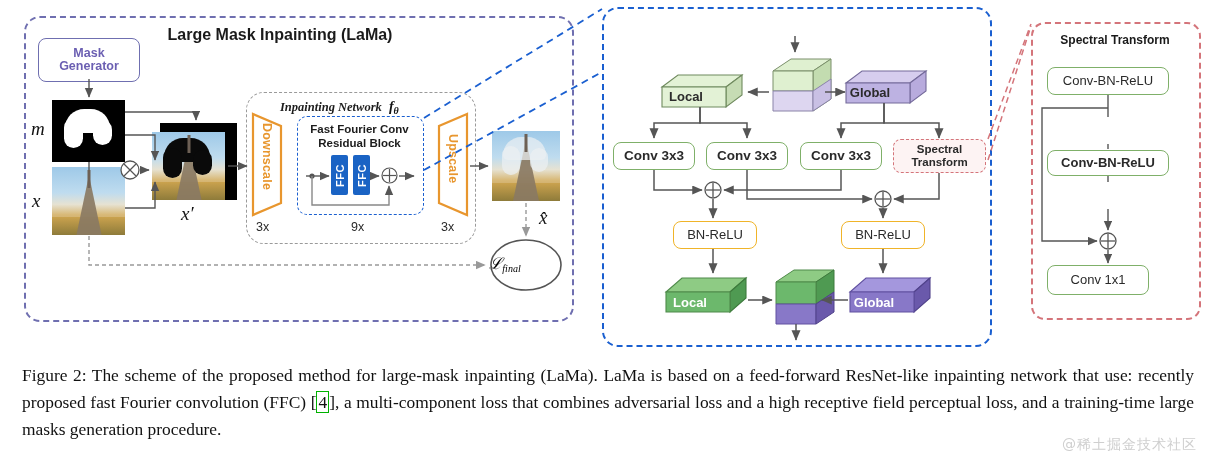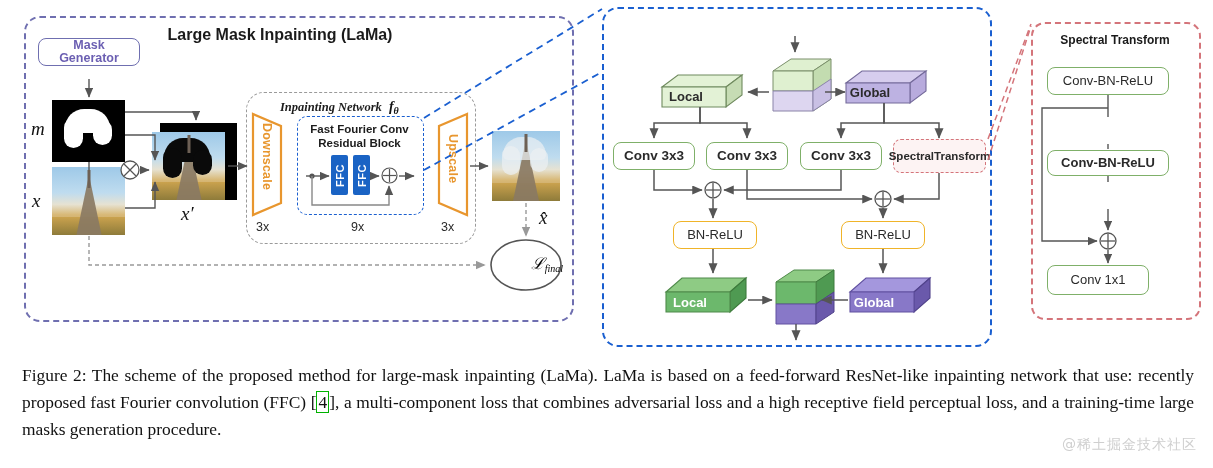--- a/index.html
+++ b/index.html
@@ -75,21 +75,21 @@
 </style>
 </head>
 <body>
 
 <div class="fig">
 
   <div class="abs panel-left"></div>
 
   <div class="abs panel-title" style="left:150px;top:26px;width:260px;font-size:16px;">Large Mask Inpainting (LaMa)</div>
 
-  <div class="abs rbox b-purple" style="left:38px;top:38px;width:102px;height:28px;flex-direction:column;font-weight:bold;color:#6b5fb2;font-size:12.5px;">
+  <div class="abs rbox b-purple" style="left:38px;top:38px;width:102px;height:44px;flex-direction:column;font-weight:bold;color:#6b5fb2;font-size:12.5px;">
     <span>Mask</span>
     <span>Generator</span>
   </div>
 
   <div class="imgframe maskimg" style="left:52px;top:100px;width:73px;height:62px;">
     <div class="blob" style="left:13px;top:9px;width:45px;height:24px;border-radius:24px 24px 6px 6px;"></div>
     <div class="blob" style="left:12px;top:18px;width:19px;height:30px;border-radius:10px;"></div>
     <div class="blob" style="left:41px;top:20px;width:19px;height:25px;border-radius:10px;"></div>
   </div>
   <div class="math" style="left:31px;top:118px;font-size:19px;">m</div>
@@ -169,21 +169,21 @@
     <div class="blob ghost" style="left:11px;top:6px;width:43px;height:23px;border-radius:23px 23px 6px 6px;"></div>
     <div class="blob ghost" style="left:10px;top:15px;width:18px;height:29px;border-radius:10px;"></div>
     <div class="blob ghost" style="left:38px;top:17px;width:18px;height:24px;border-radius:10px;"></div>
   </div>
   <div class="math" style="left:539px;top:207px;font-size:19px;">x̂</div>
 
   <div class="abs" style="left:489px;top:238px;width:74px;height:54px;">
     <svg width="74" height="54">
         <ellipse cx="37" cy="27" rx="35" ry="25" fill="#fff" stroke="#555" stroke-width="1.6"></ellipse>
       </svg>
-    <div class="abs" style="left:0;top:14px;width:74px;text-align:right;font-family:'Liberation Serif',serif;">
+    <div class="abs" style="left:0;top:14px;width:74px;text-align:left;font-family:'Liberation Serif',serif;">
       <span style="font-style:italic;font-size:16px;">ℒ</span><span style="font-style:italic;font-size:10px;position:relative;top:3px;">final</span>
     </div>
   </div>
 
   <svg class="svgl" width="1213" height="355">
     <defs>
       <marker id="ah" markerWidth="8" markerHeight="8" refX="6.5" refY="3" orient="auto">
         <path d="M0,0 L7,3 L0,6 z" fill="#555"></path>
       </marker>
       <marker id="ahg" markerWidth="8" markerHeight="8" refX="6.5" refY="3" orient="auto">
@@ -249,21 +249,21 @@
       <polygon points="66,14 82,2 82,22 66,34" fill="#b8abdd" stroke="#746a9a" stroke-width="1.1"></polygon>
       <polygon points="2,14 66,14 66,34 2,34" fill="#bdb2e2" stroke="#746a9a" stroke-width="1.1"></polygon>
     </svg>
     <div class="lbl" style="top:16px;left:-16px;">Global</div>
   </div>
 
   <div class="rbox b-green abs" style="left:613px;top:142px;width:82px;height:28px;font-size:13.5px;font-weight:bold;">Conv 3x3</div>
   <div class="rbox b-green abs" style="left:706px;top:142px;width:82px;height:28px;font-size:13.5px;font-weight:bold;">Conv 3x3</div>
   <div class="rbox b-green abs" style="left:800px;top:142px;width:82px;height:28px;font-size:13.5px;font-weight:bold;">Conv 3x3</div>
 
-  <div class="rbox b-pinkdash abs" style="left:893px;top:139px;width:93px;height:34px;flex-direction:row;font-size:11.5px;line-height:13px;">
+  <div class="rbox b-pinkdash abs" style="left:893px;top:139px;width:93px;height:34px;flex-direction:column;font-size:11.5px;line-height:13px;">
     <span>Spectral</span>
     <span>Transform</span>
   </div>
 
   <div class="abs" style="left:704px;top:181px;width:18px;height:18px;">
     <svg width="18" height="18">
         <circle cx="9" cy="9" r="8" fill="#fff" stroke="#555" stroke-width="1.3"></circle>
       <line x1="9" y1="2" x2="9" y2="16" stroke="#555" stroke-width="1.3"></line>
       <line x1="2" y1="9" x2="16" y2="9" stroke="#555" stroke-width="1.3"></line>
       </svg>

